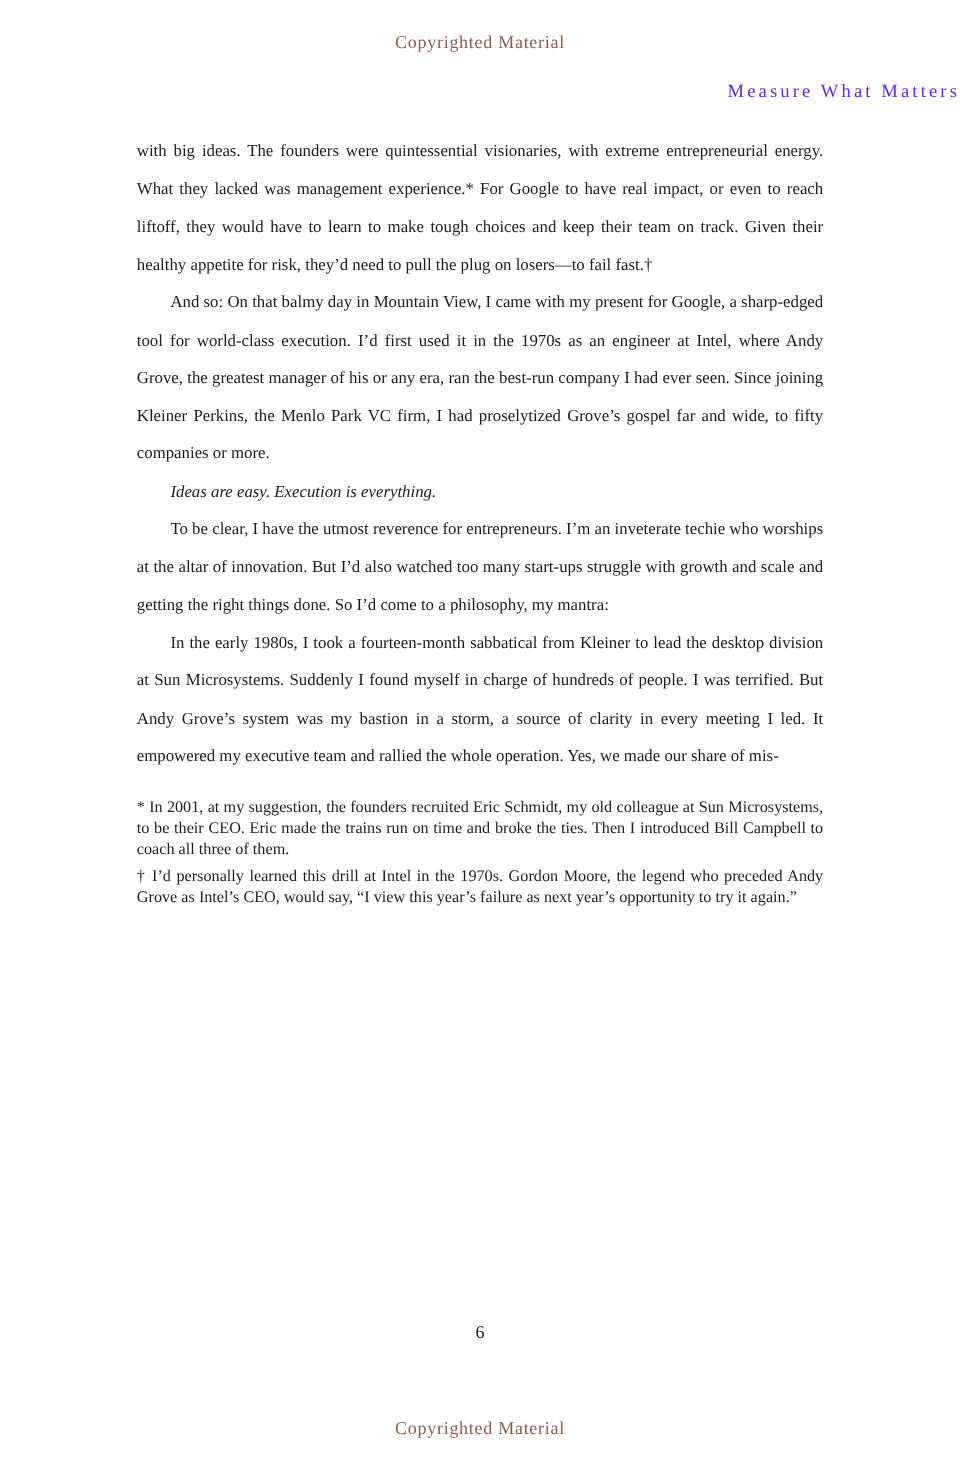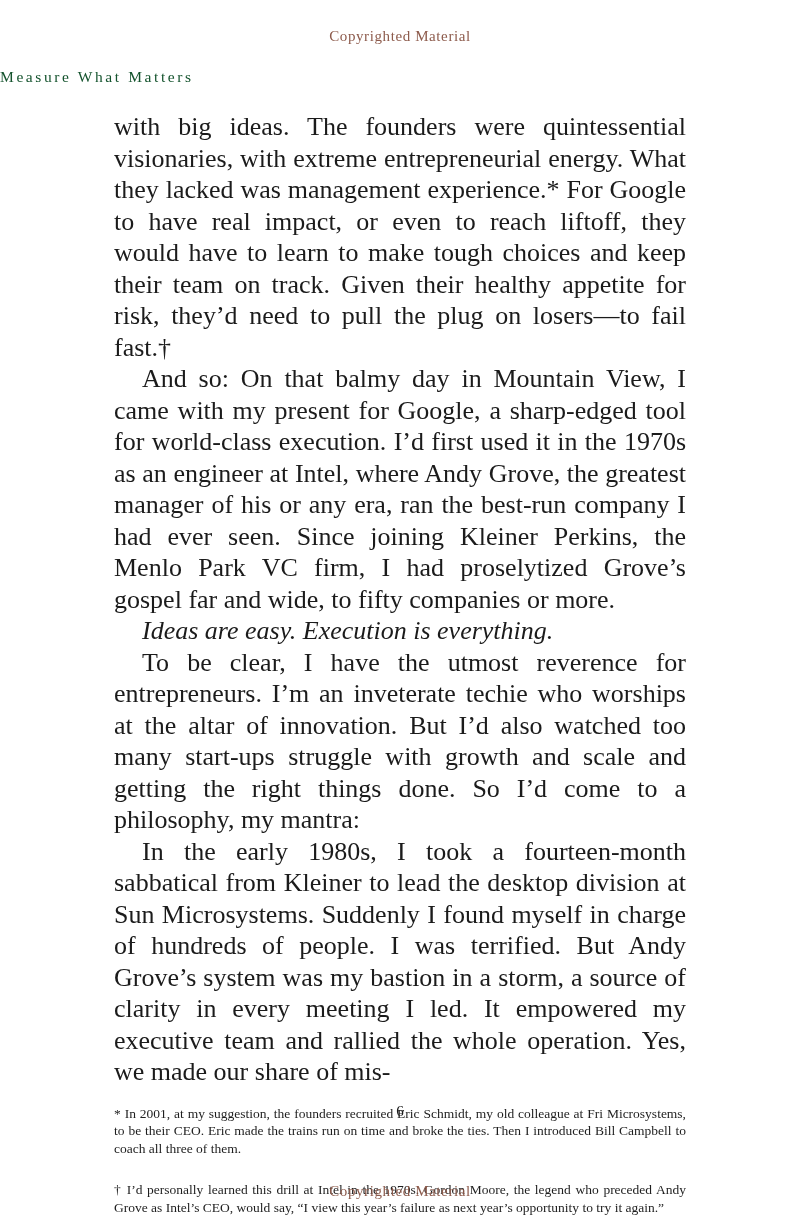--- a/index.html
+++ b/index.html
@@ -24,45 +24,45 @@
   }
   .copyright.top { padding-top: 28px; }
   .copyright.bottom {
     position: absolute;
     left: 0;
     top: 1183px;
   }
   .running-head {
     margin-top: 23px;
     width: 100%;
-    text-align: left;
+    text-align: right;
     font-size: 15.5px;
     letter-spacing: 2.6px;
-    color: #14532d;
+    color: #6d28d9;
   }
   .body-text {
     margin: 25px 114px 0 114px;
     width: 572px;
-    font-size: 26px;
+    font-size: 14px;
     line-height: 31.5px;
     text-align: justify;
     hyphens: auto;
   }
   .para { text-align: justify; }
   .para.indent { text-indent: 28px; }
   .para.italic { font-style: italic; }
   .footnotes {
     margin: 17px 114px 0 114px;
     width: 572px;
     font-size: 13.5px;
     line-height: 17.6px;
     text-align: justify;
     color: #1e1e1e;
   }
-  .footnote + .footnote { margin-top: 24px; }
+  .footnote + .footnote { margin-top: 5px; }
   .page-number {
     position: absolute;
     top: 1103px;
     left: 0;
     width: 100%;
     text-align: center;
     font-size: 15px;
     color: #1b1b1b;
   }
 </style>
@@ -77,21 +77,21 @@
 
   <div class="body-text">
     <p class="para">with big ideas. The founders were quintessential visionaries, with extreme entrepreneurial energy. What they lacked was management experience.* For Google to have real impact, or even to reach liftoff, they would have to learn to make tough choices and keep their team on track. Given their healthy appetite for risk, they’d need to pull the plug on losers—to fail fast.†</p>
     <p class="para indent">And so: On that balmy day in Mountain View, I came with my present for Google, a sharp-edged tool for world-class execution. I’d first used it in the 1970s as an engineer at Intel, where Andy Grove, the greatest manager of his or any era, ran the best-run company I had ever seen. Since joining Kleiner Perkins, the Menlo Park VC firm, I had proselytized Grove’s gospel far and wide, to fifty companies or more.</p>
     <p class="para indent italic">Ideas are easy. Execution is everything.</p>
     <p class="para indent">To be clear, I have the utmost reverence for entrepreneurs. I’m an inveterate techie who worships at the altar of innovation. But I’d also watched too many start-ups struggle with growth and scale and getting the right things done. So I’d come to a philosophy, my mantra:</p>
     <p class="para indent">In the early 1980s, I took a fourteen-month sabbatical from Kleiner to lead the desktop division at Sun Microsystems. Suddenly I found myself in charge of hundreds of people. I was terrified. But Andy Grove’s system was my bastion in a storm, a source of clarity in every meeting I led. It empowered my executive team and rallied the whole operation. Yes, we made our share of mis-</p>
   </div>
 
   <div class="footnotes">
-    <p class="footnote">* In 2001, at my suggestion, the founders recruited Eric Schmidt, my old colleague at Fri Microsystems, to be their CEO. Eric made the trains run on time and broke the ties. Then I introduced Bill Campbell to coach all three of them.</p>
+    <p class="footnote">* In 2001, at my suggestion, the founders recruited Eric Schmidt, my old colleague at Sun Microsystems, to be their CEO. Eric made the trains run on time and broke the ties. Then I introduced Bill Campbell to coach all three of them.</p>
     <p class="footnote">† I’d personally learned this drill at Intel in the 1970s. Gordon Moore, the legend who preceded Andy Grove as Intel’s CEO, would say, “I view this year’s failure as next year’s opportunity to try it again.”</p>
   </div>
 
   <div class="page-number">6</div>
 
   <div class="copyright bottom">Copyrighted Material</div>
 
 </div>
 
 </body></html>

